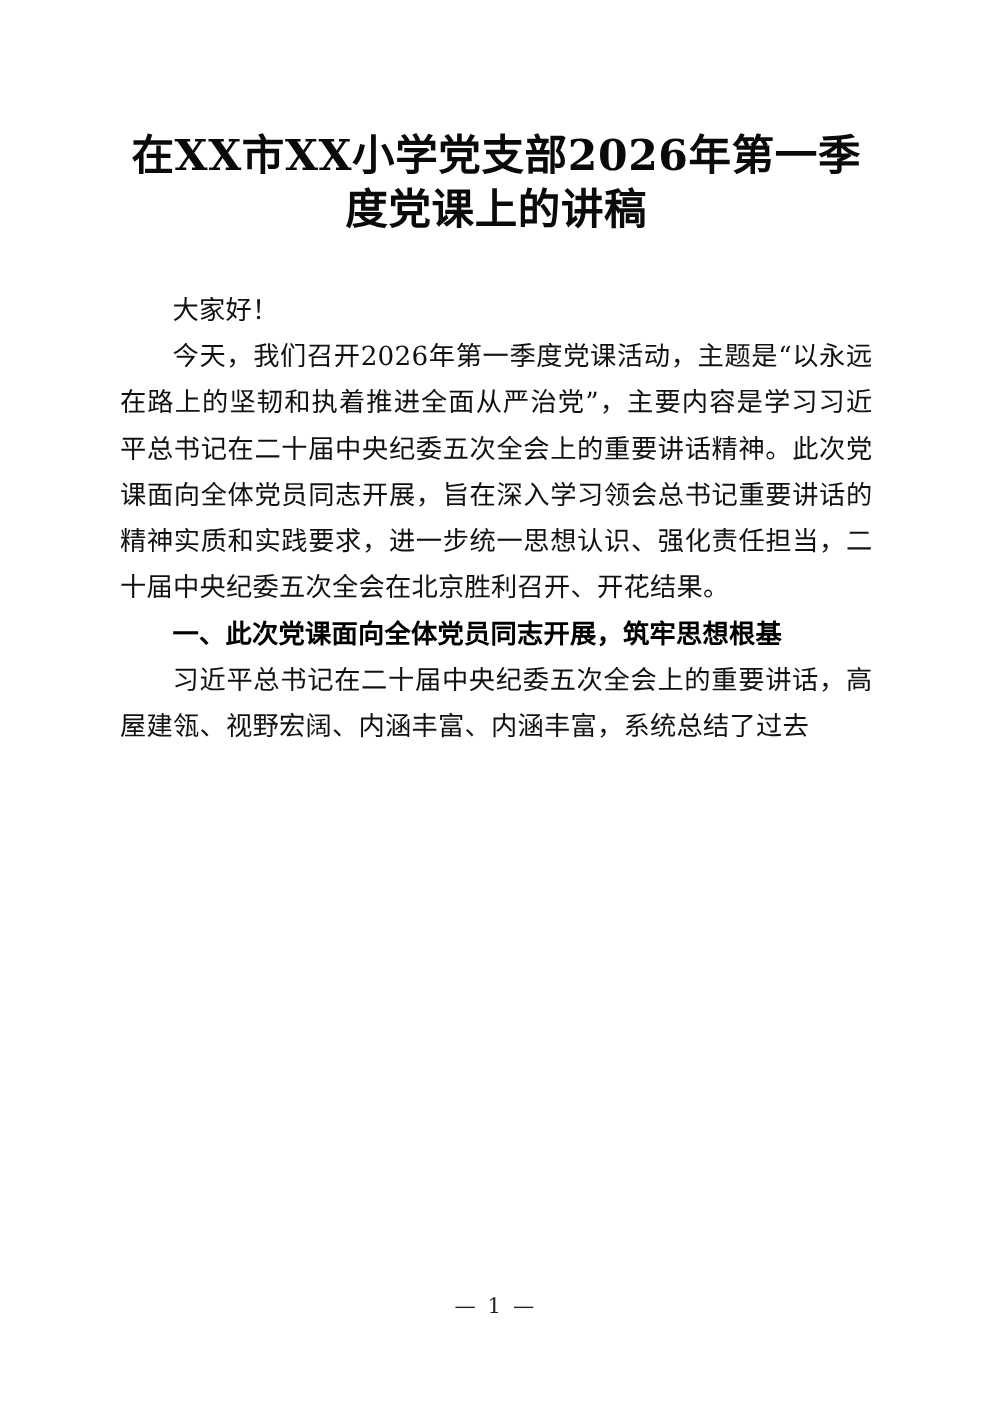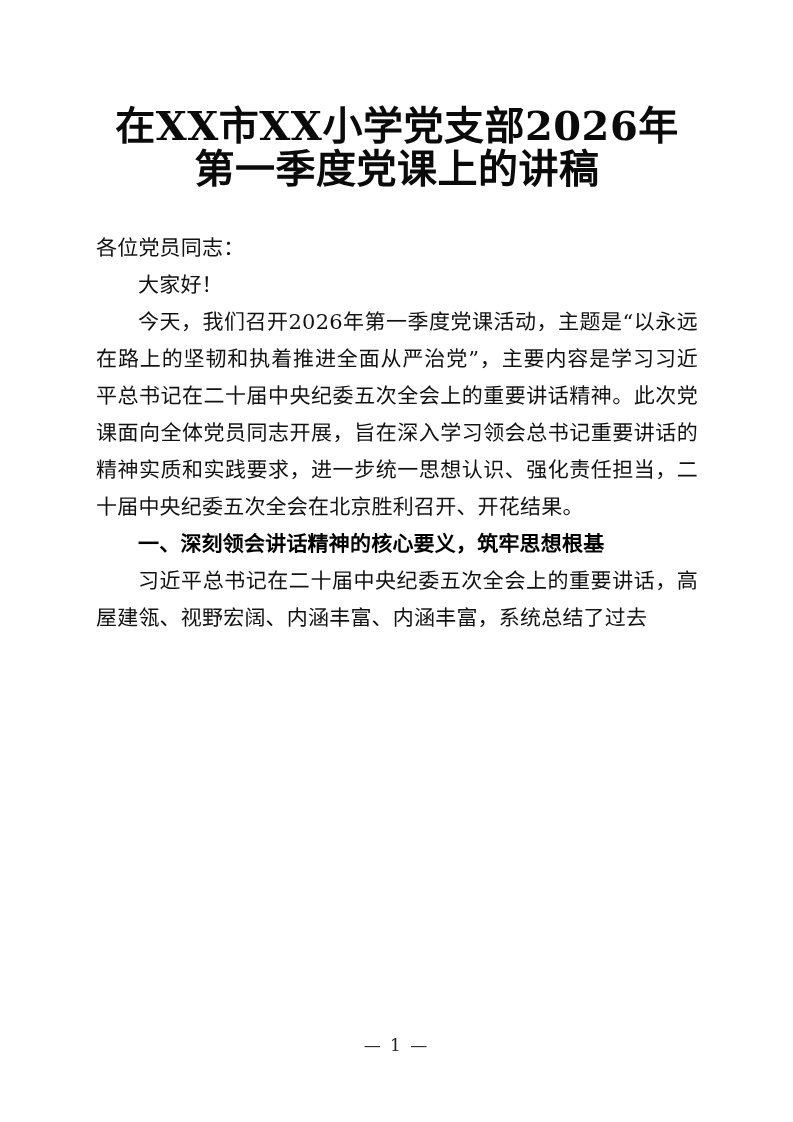--- a/index.html
+++ b/index.html
@@ -34,21 +34,21 @@
     width: 602px;
   }
 
   
   .doc-title {
     margin: 0;
     padding: 0;
     padding-top: 104px;
     font-family: "DejaVu Serif", "Liberation Serif", serif;
     font-weight: bold;
-    font-size: 40px;
+    font-size: 34px;
     line-height: 43px;
     text-align: center;
     letter-spacing: 0.5px;
     color: #0a0a0a;
   }
 
   
   .body-block {
     margin-top: 40px;
   }
@@ -108,29 +108,28 @@
 <div id="page">
 
   <div id="content">
 
     <h1 class="doc-title">
       <span>在XX市XX小学党支部2026年第一季度</span><span>党课上的讲稿</span>
     </h1>
 
     <div class="body-block">
 
-      <p class="para salutation">各位党员同志：</p>
 
       <p class="para indent">大家好！</p>
 
       <p class="para indent">今天，我们召开2026年第一季度党课活动，主题是“以永远在路上的坚韧和执着推进全面从严治党”，主要内容是学习习近平总书记在二十届中央纪委五次全会上的重要讲话精神。此次党课面向全体党员同志开展，旨在深入学习领会总书记重要讲话的精神实质和实践要求，进一步统一思想认识、强化责任担当，二十届中央纪委五次全会在北京胜利召开、开花结果。</p>
 
 
 
-      <p class="section-heading">一、深刻领会讲话精神的核心要义，筑牢思想根基</p>
+      <p class="section-heading">一、此次党课面向全体党员同志开展，筑牢思想根基</p>
 
       <p class="para indent">习近平总书记在二十届中央纪委五次全会上的重要讲话，高屋建瓴、视野宏阔、内涵丰富、内涵丰富，系统总结了过去</p>
 
     </div>
   </div>
 
   <div class="page-footer">— 1 —</div>
 
 </div>
 

